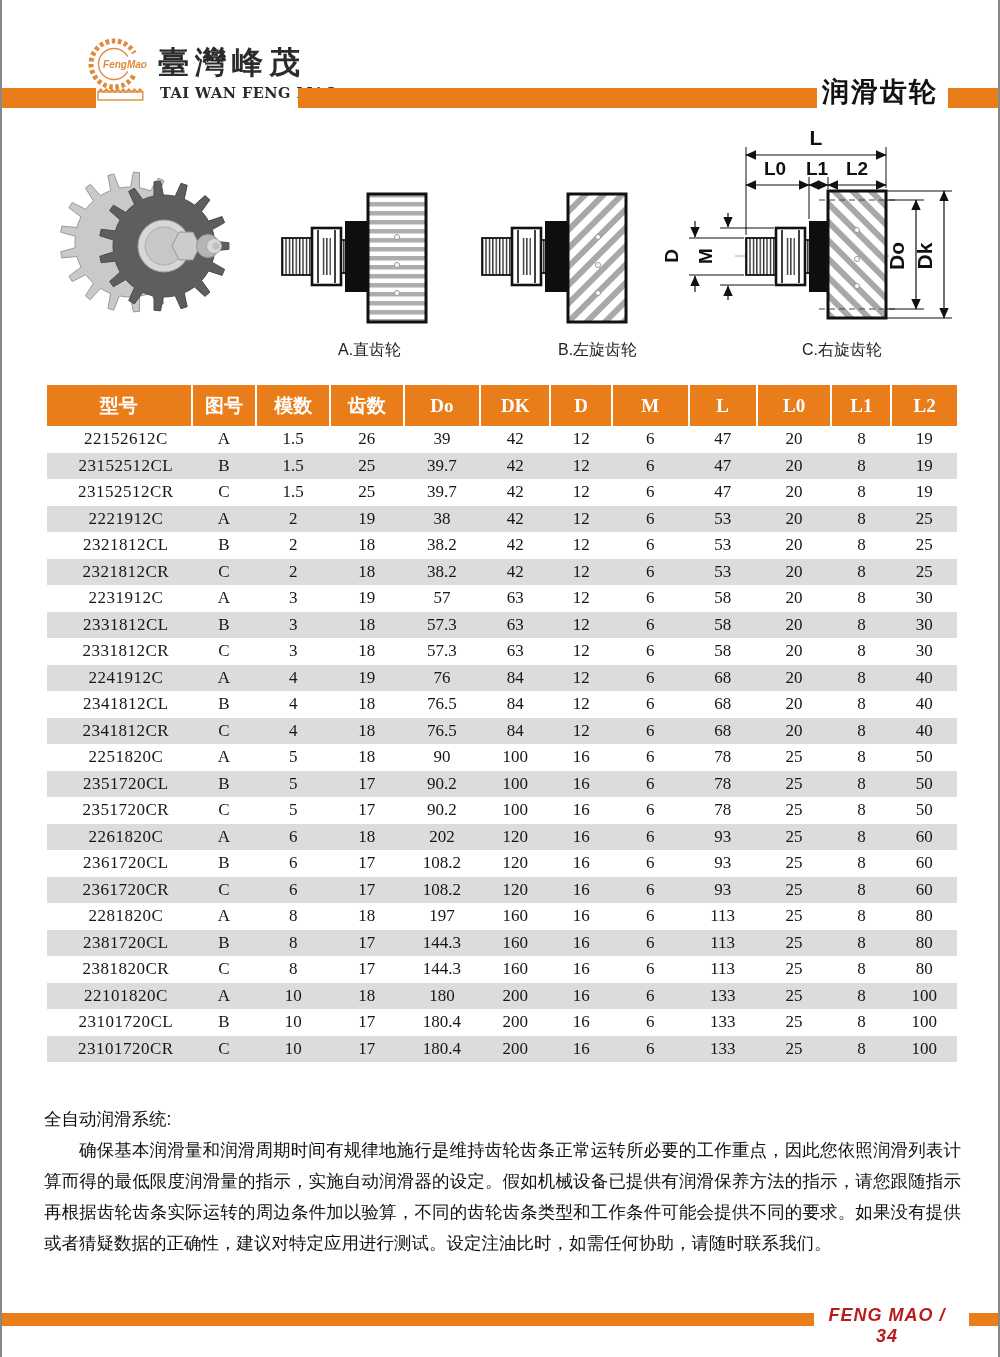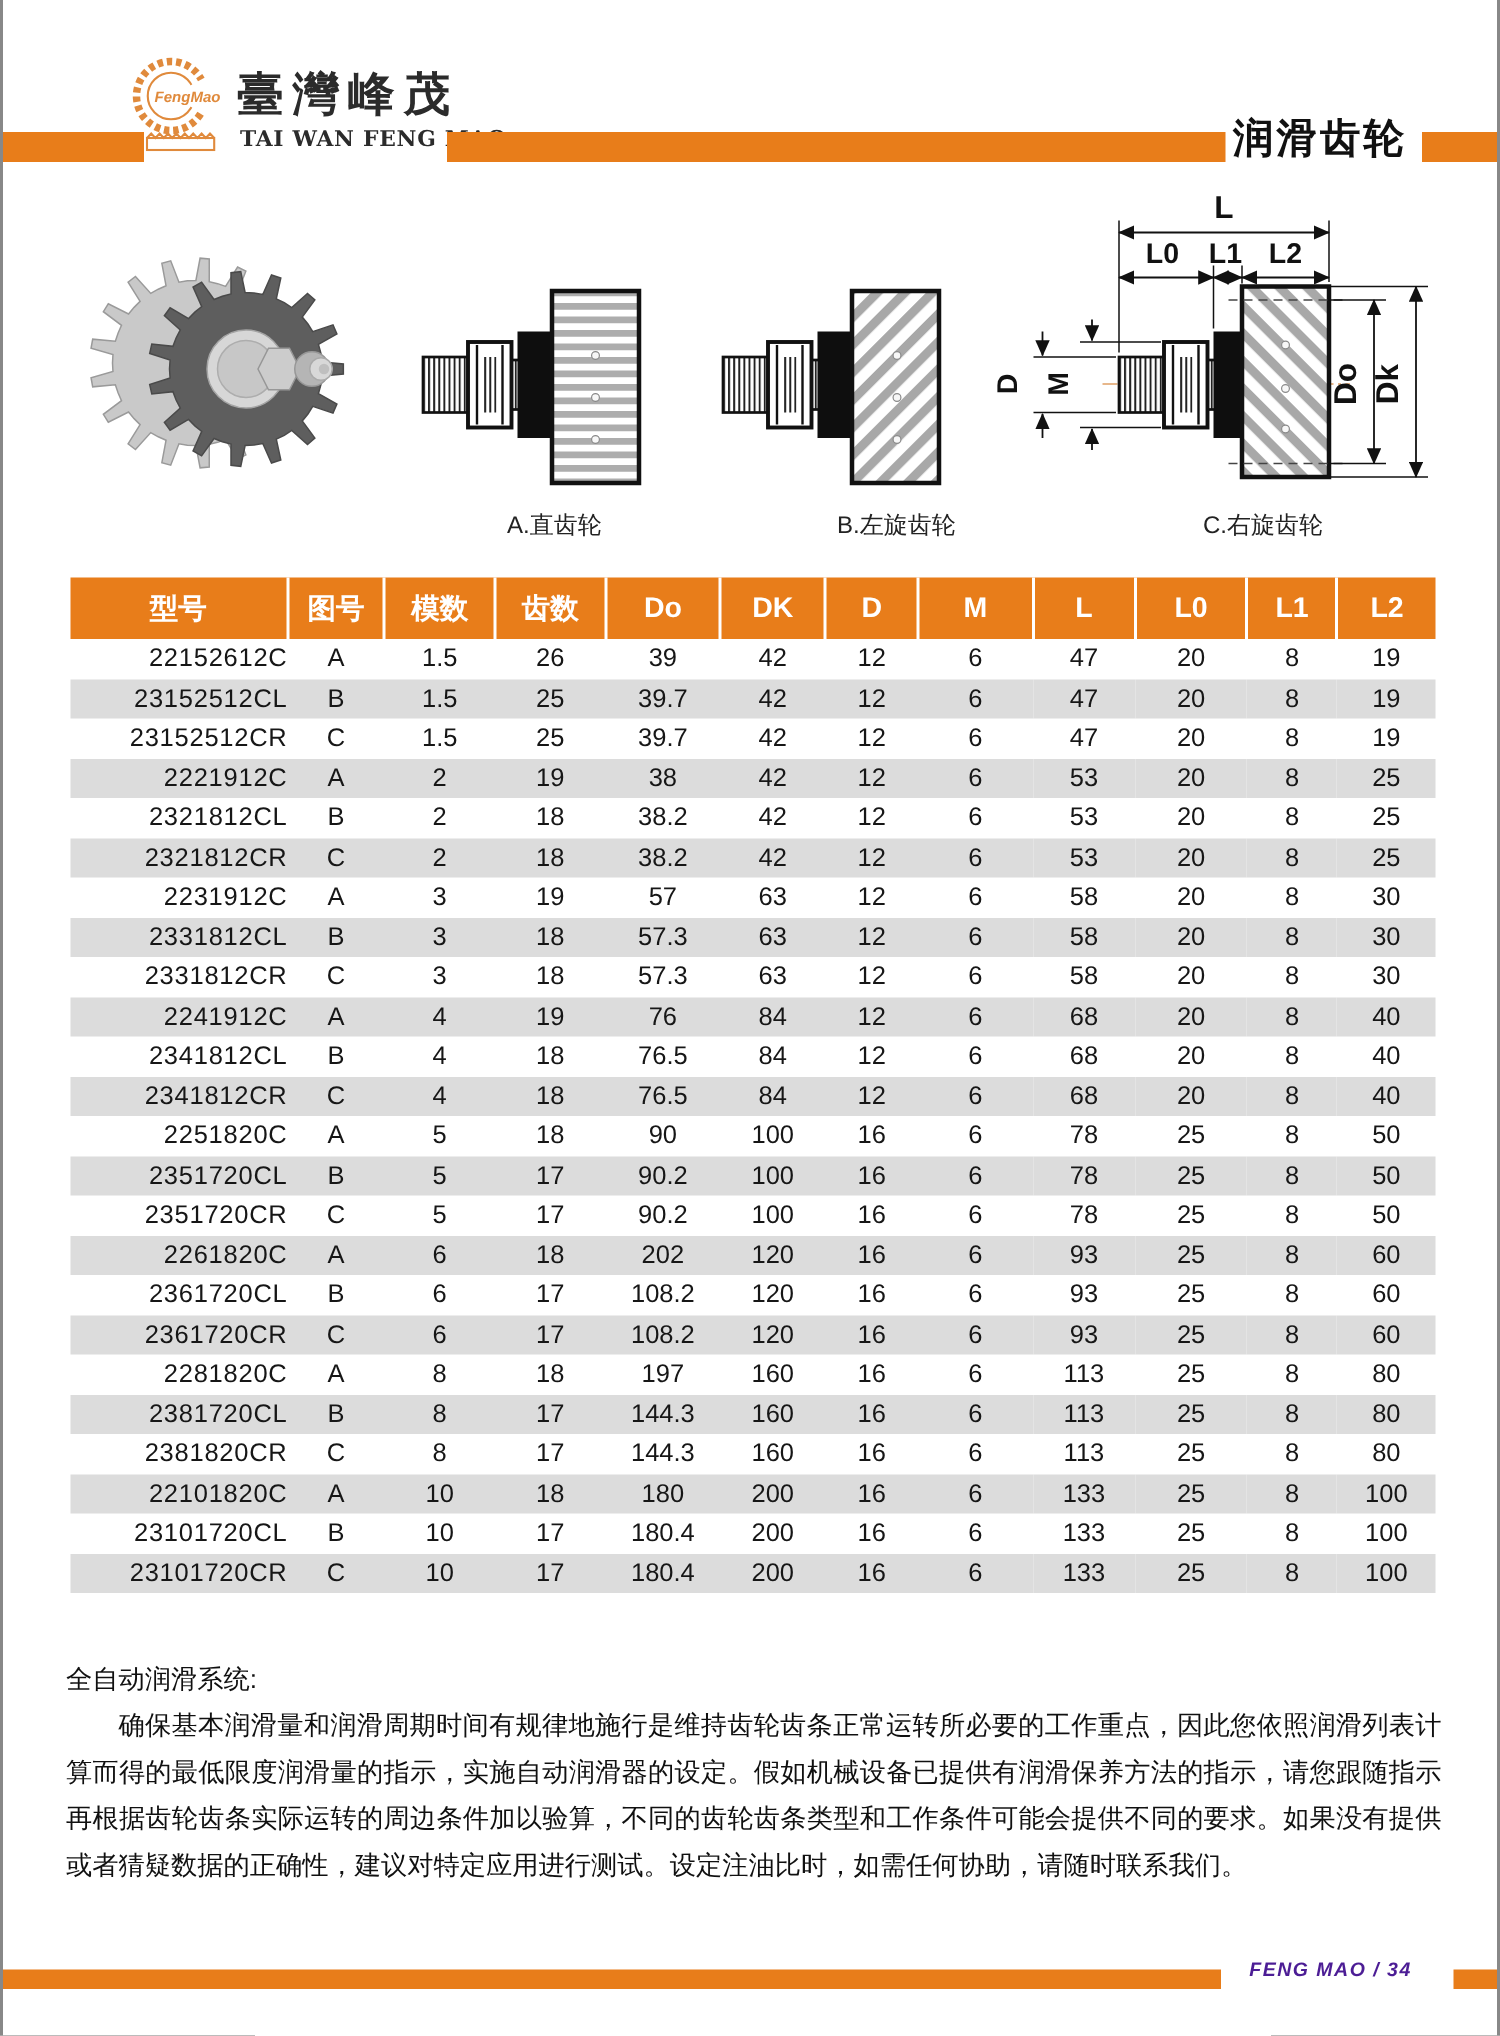--- a/index.html
+++ b/index.html
@@ -17,35 +17,35 @@
   .page-title{position:absolute;left:820px;top:74px;width:130px;text-align:left;
       font-size:27px;font-weight:bold;color:#111;letter-spacing:2px;}
   
   .figure{position:absolute;}
   .fig-caption{position:absolute;font-size:16px;color:#222;white-space:nowrap;}
   svg text.dim{font:bold 19px "Liberation Sans",sans-serif;fill:#111;}
   svg text.dimbig{font:bold 21px "Liberation Sans",sans-serif;fill:#111;}
   .dl{stroke:#111;stroke-width:1.2;}
   .ext{stroke:#111;stroke-width:1;}
   
-  .spec-table{position:absolute;left:45px;top:385px;width:910px;border-collapse:collapse;table-layout:fixed;}
+  .spec-table{position:absolute;left:45px;top:385px;width:910px;border-collapse:collapse;table-layout:fixed;font-family:Liberation Serif, serif;}
   .spec-table th{background:var(--accent);color:#fff;font-size:19px;font-weight:bold;
       height:39px;border-right:2px solid #fff;}
   .spec-table th:last-child{border-right:none;}
   .spec-table td{height:26.5px;text-align:center;font-size:17px;color:#161616;padding:0;}
-  .spec-table td.model{text-align:right;padding-left:13px;letter-spacing:.5px;}
+  .spec-table td.model{text-align:center;padding-left:13px;letter-spacing:.5px;}
   .spec-table tr.alt{background:var(--stripe);}
   
   .notes{position:absolute;left:42px;top:1088px;width:917px;font-size:17.5px;line-height:31px;color:#101010;}
   .notes .n-title{margin:16px 0 0 0;}
   .notes p{margin:0;text-indent:2em;text-align:justify;}
   
   .f-bar{position:absolute;top:1313px;height:13px;background:var(--accent);}
   .f-label{position:absolute;top:1305px;left:815px;width:140px;text-align:center;
-      font-size:13px;font-weight:bold;font-style:italic;color:#4c1d95;letter-spacing:1px;}
+      font-size:18px;font-weight:bold;font-style:italic;color:#b91c1c;letter-spacing:1px;}
 </style>
 </head>
 <body>
 
 <div class="page" style="--accent: #E87D1A; --stripe: #DCDCDC;">
 
   <svg width="0" height="0" style="position:absolute" aria-hidden="true">
     <defs>
       <pattern id="pThread" width="3.4" height="10" patternUnits="userSpaceOnUse">
         <rect width="3.4" height="10" fill="#fff"></rect>

